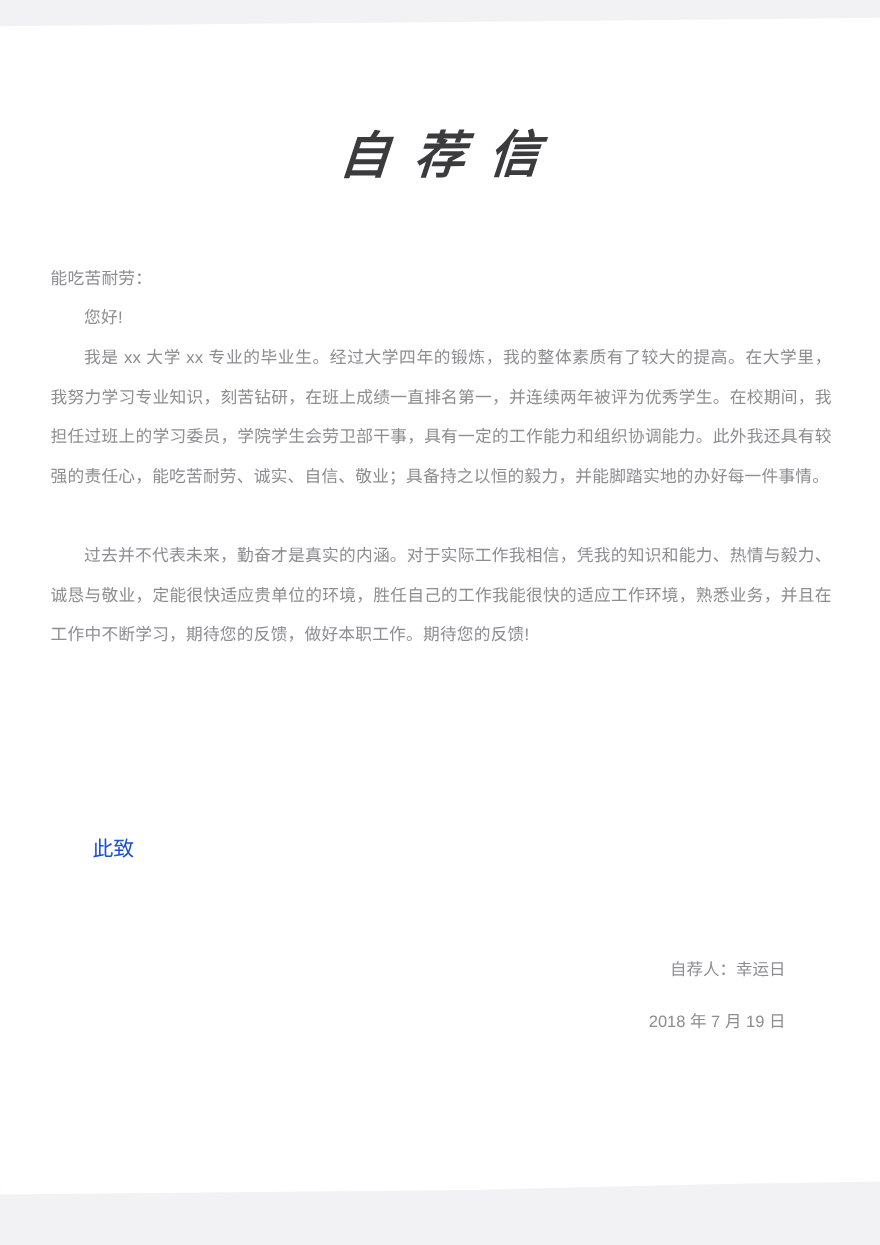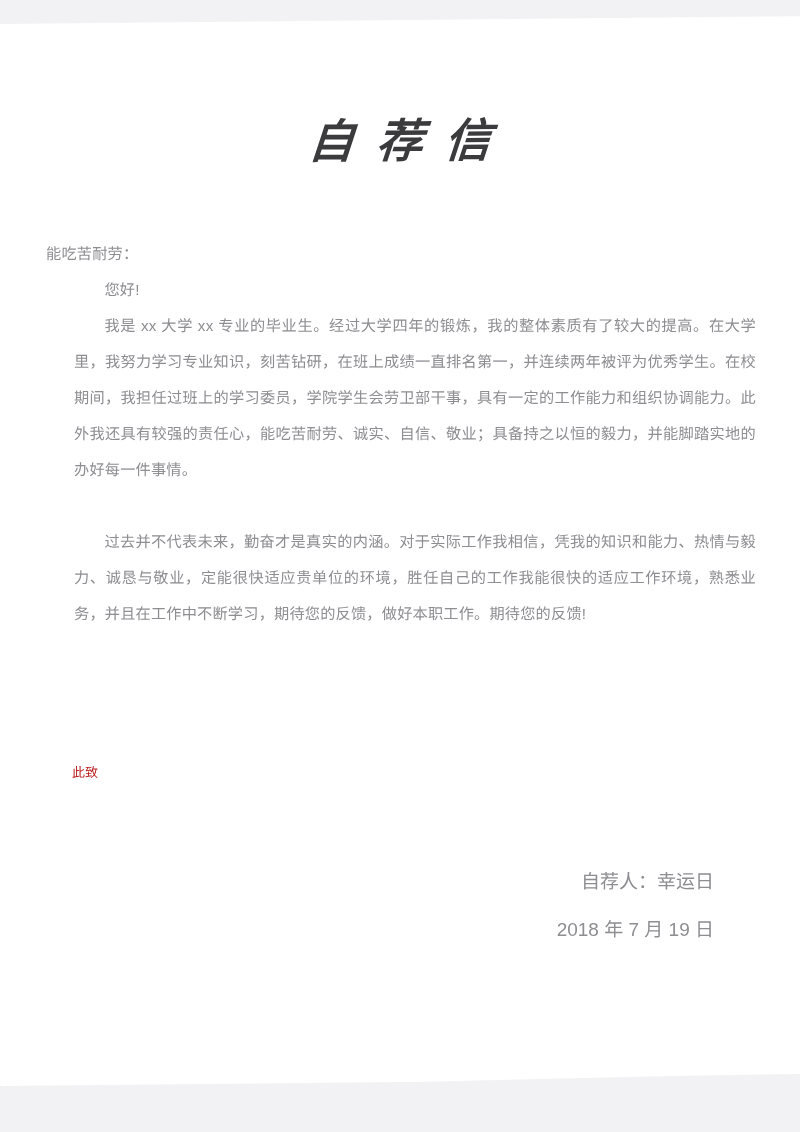--- a/index.html
+++ b/index.html
@@ -82,46 +82,45 @@
     text-align: justify;
     text-justify: inter-ideograph;
     letter-spacing: 0.2px;
   }
 
   .para {
     margin: 0;
   }
   .para.indent {
     text-indent: 2em;
-    margin-left: 28px;
   }
   .spacer-line {
     height: 36px;
   }
 
   .closing {
     position: absolute;
     left: 46px;
     top: 752px;
     width: 710px;
-    color: #b91c1c;
-    font-size: 13px;
+    color: #1d4ed8;
+    font-size: 19px;
     line-height: 42px;
   }
   .closing .cz {
     text-indent: 2em;
   }
 
   .signature {
     position: absolute;
     left: 46px;
     top: 858px;
     width: 668px;
     color: #8d8d92;
-    font-size: 19px;
+    font-size: 15px;
     line-height: 48px;
     text-align: right;
   }
   .signature div {
     white-space: nowrap;
   }
 </style>
 </head>
 <body>
 

